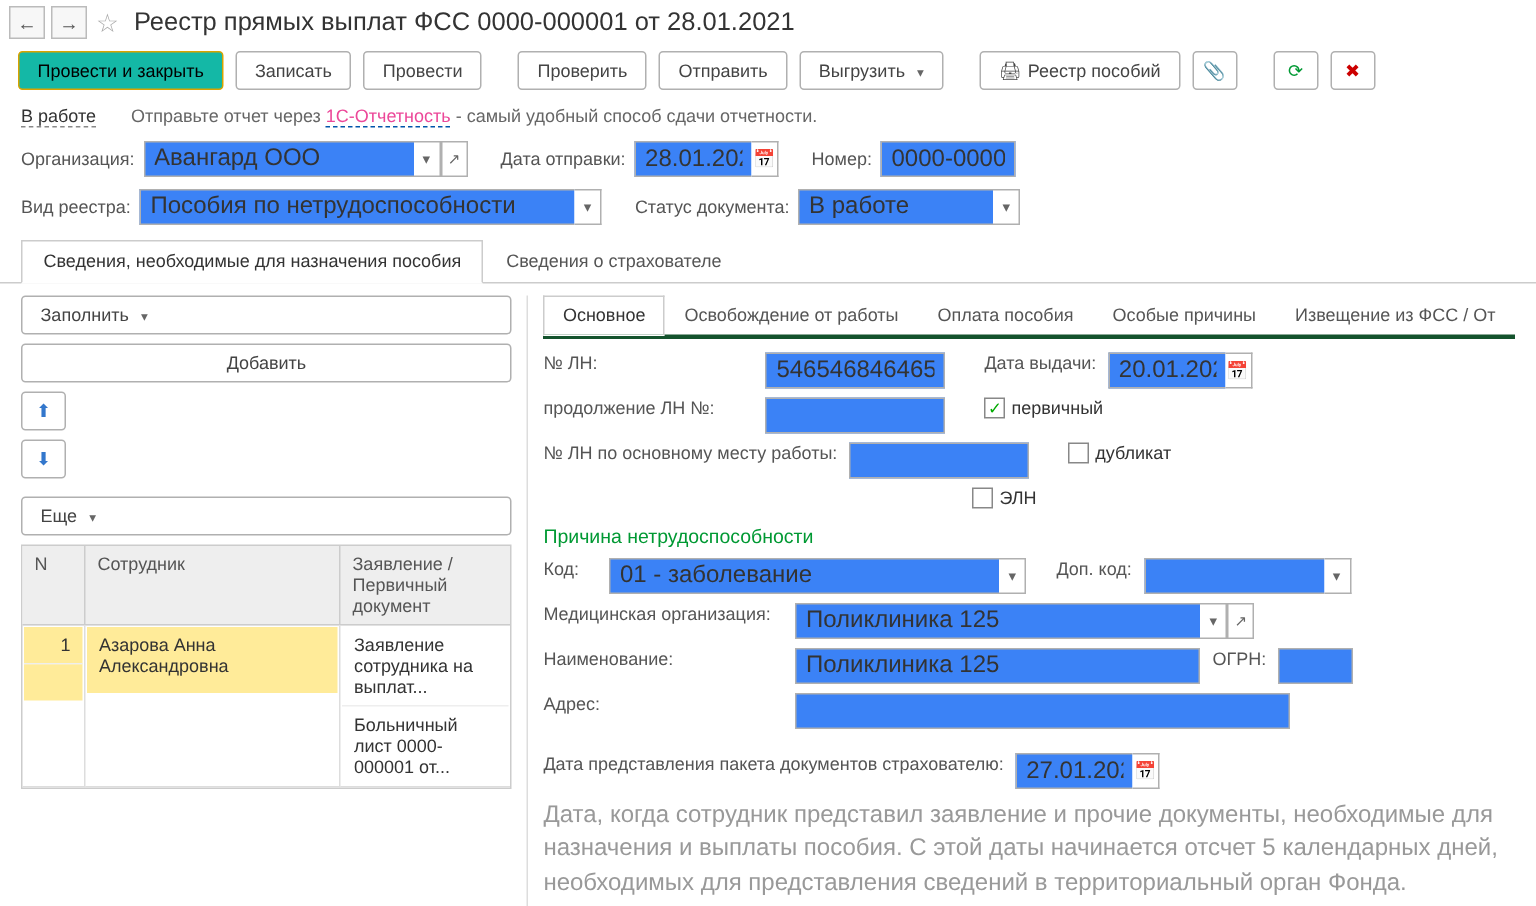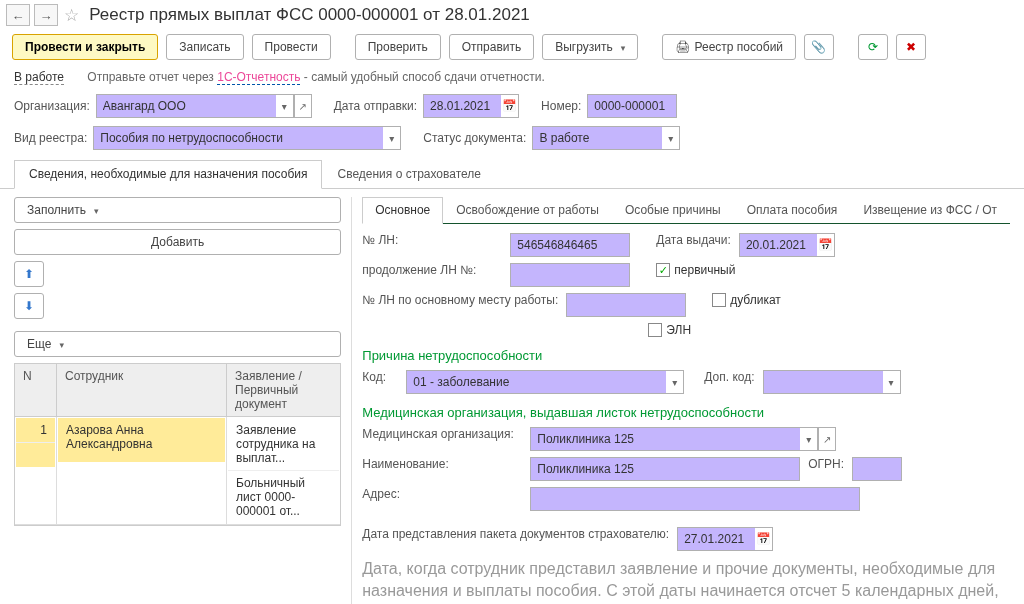--- a/index.html
+++ b/index.html
@@ -43,23 +43,23 @@
   .btn {
     padding: 5px 12px;
     border: 1px solid #b0b0b0;
     background: #fff;
     cursor: pointer;
     border-radius: 3px;
     font-size: 12px;
     color: #444;
   }
   .btn.yellow {
-    background: #fef9c3;
+    background: #14b8a6;
     border-color: #d9a300;
-    font-weight: bold;
+    font-weight: normal;
     color: #000;
   }
   .btn.icon {
     display: flex;
     gap: 4px;
     align-items: flex-start;
   }
   .btn.square {
     width: 30px;
     padding: 5px 0;
@@ -78,23 +78,23 @@
     display: flex;
     align-items: center;
     gap: 6px;
     padding: 4px 14px;
   }
   .form-label {
     color: #555;
   }
   .input {
     border: 1px solid #b0b0b0;
-    background: #c4b5fd;
+    background: #3b82f6;
     padding: 3px 6px;
-    font-size: 12px;
+    font-size: 16px;
     height: 24px;
     color: #333;
   }
   .input-wrap {
     display: flex;
   }
   .input-wrap .input { border-right: none; }
   .input-btn {
     width: 18px;
     height: 24px;
@@ -169,21 +169,21 @@
     padding: 5px 8px;
     border-bottom: 1px solid #eee;
   }
   .td .cell:last-child { border-bottom: none; }
   .td.selected .cell { background: #ffeb99; }
   .col-n { width: 42px; }
   .col-emp { width: 170px; }
   .col-doc { flex: 1; }
   .subtabs {
     display: flex;
-    border-bottom: 1px solid #14532d;
+    border-bottom: 3px solid #14532d;
     margin-bottom: 6px;
   }
   .subtab {
     padding: 5px 12px;
     border: 1px solid transparent;
     cursor: pointer;
     font-size: 12px;
     color: #555;
     white-space: nowrap;
   }
@@ -351,22 +351,22 @@
             <div class="cell">Больничный лист 0000-000001 от...</div>
           </div>
       </div>
     </div>
   </div>
 
   <div class="right-panel">
     <div class="subtabs">
       <div class="subtab active">Основное</div>
       <div class="subtab">Освобождение от работы</div>
+      <div class="subtab">Оплата пособия</div>
       <div class="subtab">Особые причины</div>
-      <div class="subtab">Оплата пособия</div>
       <div class="subtab">Извещение из ФСС / От</div>
     </div>
 
     <div class="detail-row">
       <span class="detail-label">№ ЛН:</span>
       <input class="input" style="width: 120px;" value="546546846465">
       <span style="width:10px"></span>
       <span class="form-label">Дата выдачи:</span>
       <div class="input-wrap">
         <input class="input" style="width: 78px;" value="20.01.2021">
@@ -413,21 +413,20 @@
         <div class="input-btn">▾</div>
       </div>
       <span style="width:4px"></span>
       <span class="form-label">Доп. код:</span>
       <div class="input-wrap">
         <input class="input" style="width: 120px;">
         <div class="input-btn">▾</div>
       </div>
     </div>
 
-    <div class="section-header">Медицинская организация, выдавшая листок нетрудоспособности</div>
     <div class="detail-row">
       <span class="detail-label" style="min-width:160px">Медицинская организация:</span>
       <div class="input-wrap">
         <input class="input" style="width: 270px;" value="Поликлиника 125">
         <div class="input-btn">▾</div>
         <div class="input-btn">↗</div>
       </div>
     </div>
     <div class="detail-row">
       <span class="detail-label" style="min-width:160px">Наименование:</span>

